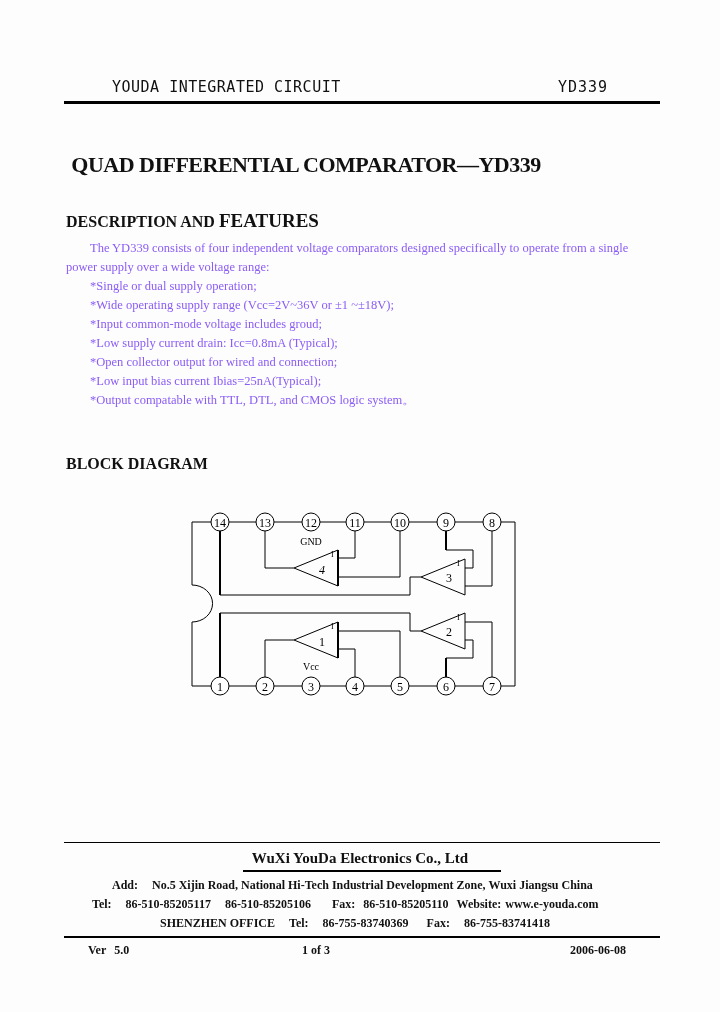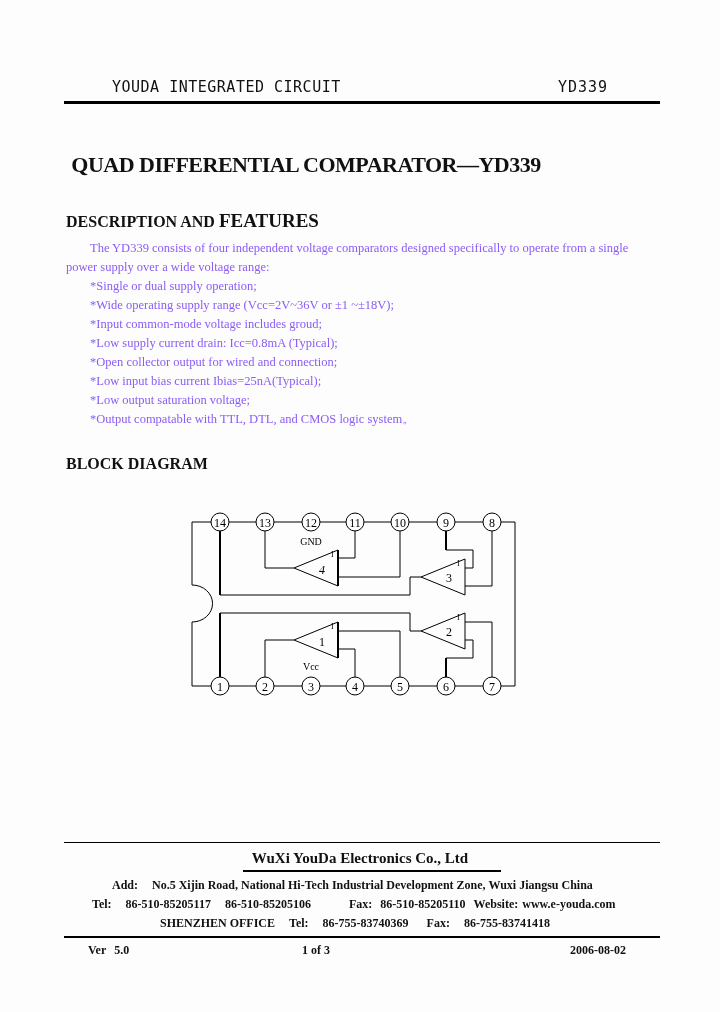--- a/index.html
+++ b/index.html
@@ -37,21 +37,20 @@
 
 <div class="abs body-text" style="top:239px;">
   <p class="indent">The YD339 consists of four independent voltage comparators designed specifically to operate from a single</p>
   <p>power supply over a wide voltage range:</p>
   <p class="indent">*Single or dual supply operation;</p>
   <p class="indent">*Wide operating supply range (Vcc=2V~36V or  ±1 ~±18V);</p>
   <p class="indent">*Input common-mode voltage includes groud;</p>
   <p class="indent">*Low supply current drain: Icc=0.8mA (Typical);</p>
   <p class="indent">*Open collector output for wired and connection;</p>
   <p class="indent">*Low input bias current Ibias=25nA(Typical);</p>
-  <p class="indent">*Low output saturation voltage;</p>
   <p class="indent">*Output compatable with TTL, DTL, and CMOS logic system。</p>
 </div>
 
 <div class="abs h2" style="top:455px;">BLOCK DIAGRAM</div>
 
 <svg class="abs" style="left:0;top:0;" width="720" height="1012">
   <g fill="none" stroke="#000" stroke-width="1">
 
     <path d="M 220 522 L 192 522 L 192 585 A 20 18 0 0 1 192 622 L 192 686 L 220 686"></path>
     <path d="M 492 522 L 515 522 L 515 686 L 492 686"></path>
@@ -178,26 +177,26 @@
 
 <div class="abs foot-rule" style="top:842px;width:596px;height:1px;"></div>
 <div class="abs company">WuXi YouDa Electronics Co., Ltd</div>
 <div class="abs company-line"></div>
 
 <div class="abs foot-line" style="left:112px;top:878px;">
   <span>Add:</span><span style="margin-right:0">No.5 Xijin Road, National Hi-Tech Industrial Development Zone, Wuxi Jiangsu China</span>
 </div>
 
 <div class="abs foot-line" style="left:92px;top:897px;">
-  <span>Tel:</span><span>86-510-85205117</span><span style="margin-right:38px">86-510-85205106</span><span style="margin-right:8px">Fax:</span><span style="margin-right:8px">86-510-85205110</span><span style="margin-right:4px">Website:</span><span style="margin-right:0">www.e-youda.com</span>
+  <span>Tel:</span><span>86-510-85205117</span><span style="margin-right:21px">86-510-85205106</span><span style="margin-right:8px">Fax:</span><span style="margin-right:8px">86-510-85205110</span><span style="margin-right:4px">Website:</span><span style="margin-right:0">www.e-youda.com</span>
 </div>
 
 <div class="abs foot-line" style="left:160px;top:916px;">
   <span>SHENZHEN OFFICE</span><span>Tel:</span><span style="margin-right:18px">86-755-83740369</span><span>Fax:</span><span style="margin-right:0">86-755-83741418</span>
 </div>
 
 <div class="abs foot-rule" style="top:936px;width:596px;height:2px;"></div>
 
 <div class="abs foot-line" style="left:88px;top:943px;">
   <span style="margin-right:8px">Ver</span><span>5.0</span>
 </div>
 <div class="abs foot-line" style="left:0;width:632px;text-align:center;top:943px;">1 of 3</div>
-<div class="abs foot-line" style="left:570px;top:943px;">2006-08-02</div>
+<div class="abs foot-line" style="left:570px;top:943px;">2006-06-08</div>
 
 </body></html>

